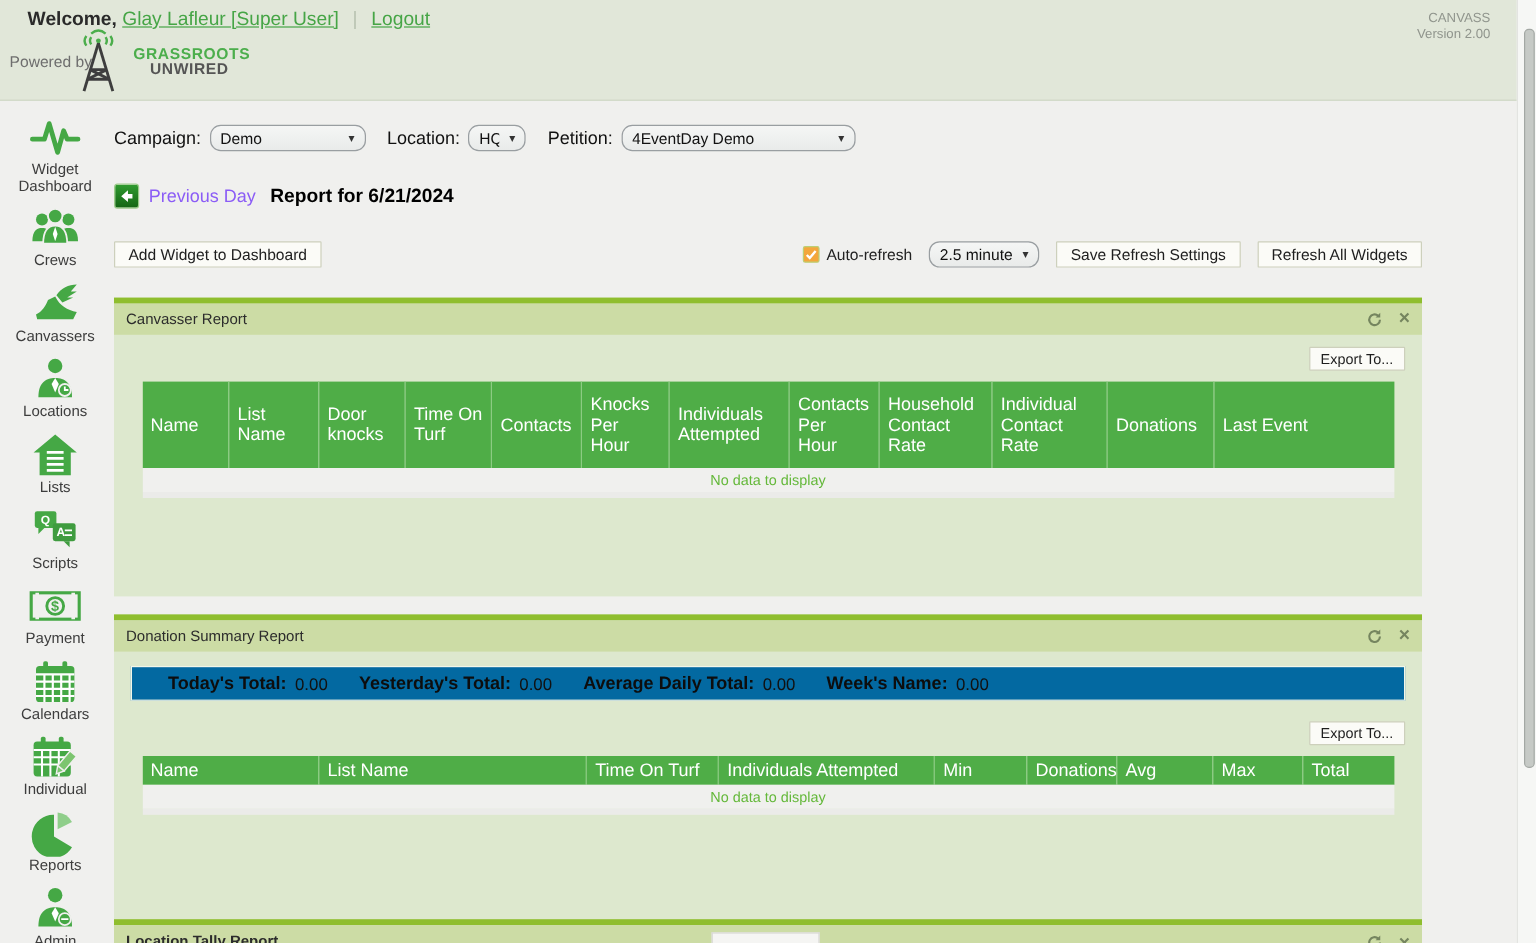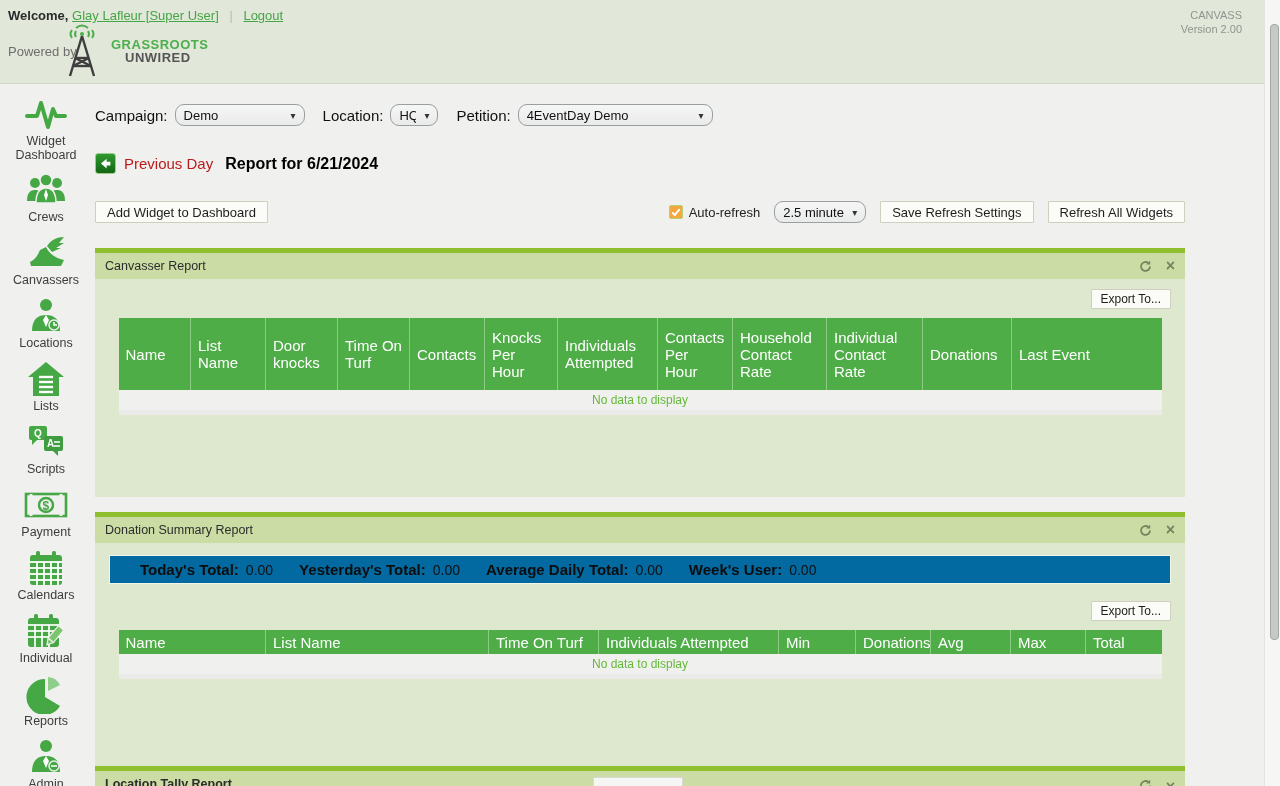--- a/index.html
+++ b/index.html
@@ -1,21 +1,21 @@
 <!DOCTYPE html>
 <html><head>
 <meta charset="utf-8">
 <style>
   * { margin:0; padding:0; box-sizing:border-box; }
   html,body { width:1280px; height:786px; overflow:hidden; }
   body { font-family:"Liberation Sans", sans-serif; background:#f0f0ee; position:relative; color:#222; }
 
   
   .top-header { position:absolute; left:0; top:0; width:1264px; height:84px; background:#e1e7d9; border-bottom:1px solid #cfd8c5; }
-  .welcome-row { position:absolute; left:8px; top:8px; font-size:13px; color:#2a2a2a; }
+  .welcome-row { position:absolute; left:23px; top:8px; font-size:16px; color:#2a2a2a; }
   .welcome-row .w { font-weight:bold; }
   .glink { color:#46a546; text-decoration:underline; cursor:pointer; }
   .sep { color:#b7c1b0; margin:0 7px; }
   .powered { position:absolute; left:8px; top:44px; font-size:13px; color:#6e6e6e; }
   .logo { position:absolute; left:56px; top:24px; display:flex; align-items:center; }
   .logo-text { margin-left:3px; line-height:13px; letter-spacing:0.5px; }
   .logo-text .l1 { color:#4cae4c; font-weight:bold; font-size:13px; }
   .logo-text .l2 { color:#555; font-weight:bold; font-size:13px; padding-left:14px; }
   .version { position:absolute; right:22px; top:8px; text-align:right; font-size:11px; color:#90958d; line-height:14px; }
 
@@ -29,21 +29,21 @@
   .main { position:absolute; left:92px; top:84px; width:1172px; height:702px; }
   .filters-row { position:absolute; left:3px; top:20px; display:flex; align-items:center; font-size:15px; color:#111; }
   .flabel { margin-right:7px; }
   .gap18 { width:18px; }
   .select { height:22px; border:1px solid #999ea1; border-radius:9px; background:linear-gradient(#f5f6f5,#e9ebea); font-size:13px; color:#111; display:flex; align-items:center; padding:0 8px; position:relative; cursor:pointer; }
   .select .val { flex:1; overflow:hidden; white-space:nowrap; }
   .select .chev { font-size:10px; color:#333; margin-left:8px; }
 
   .report-row { position:absolute; left:3px; top:69px; display:flex; align-items:center; }
   .prev-btn { width:21px; height:21px; border-radius:3px; border:1px solid #9ccb8a; background:linear-gradient(#2f9a2f,#146614); display:flex; align-items:center; justify-content:center; cursor:pointer; }
-  .prev-label { font-size:15px; color:#b91c1c; margin-left:8px; cursor:pointer; }
+  .prev-label { font-size:15px; color:#8b5cf6; margin-left:8px; cursor:pointer; }
   .report-title { font-size:16px; font-weight:bold; color:#000; margin-left:12px; }
 
   .toolbar-row { position:absolute; left:3px; top:117px; width:1090px; height:22px; }
   .btn { height:22px; background:#fbfbf7; border:1px solid #cdd0bc; font-size:13px; color:#1e1e1e; padding:0 11px; display:inline-flex; align-items:center; cursor:pointer; border-radius:1px; font-family:"Liberation Sans",sans-serif; }
   .tb-right { position:absolute; right:0; top:0; display:flex; align-items:center; }
   .checkbox { width:14px; height:14px; background:#f3a73c; border:1px solid #bccf74; border-radius:2px; display:flex; align-items:center; justify-content:center; cursor:pointer; }
   .checkbox svg { display:block; }
   .cb-label { font-size:13px; color:#222; margin:0 14px 0 6px; }
   .mr14 { margin-right:14px; }
 
@@ -401,21 +401,21 @@
       </span>
     </div>
     <div class="w-body">
       <div class="totals-bar">
         <span class="t-label">Today's Total:</span>
         <span class="t-val">0.00</span>
         <span class="t-label">Yesterday's Total:</span>
         <span class="t-val">0.00</span>
         <span class="t-label">Average Daily Total:</span>
         <span class="t-val">0.00</span>
-        <span class="t-label">Week's User:</span>
+        <span class="t-label">Week's Name:</span>
         <span class="t-val">0.00</span>
       </div>
       <div class="export-row don-export">
         <button class="btn export-btn">Export To...</button>
       </div>
       <table class="grid donation-grid">
         <colgroup>
           <col style="width:147px">
             <col style="width:223px">
             <col style="width:110px">

